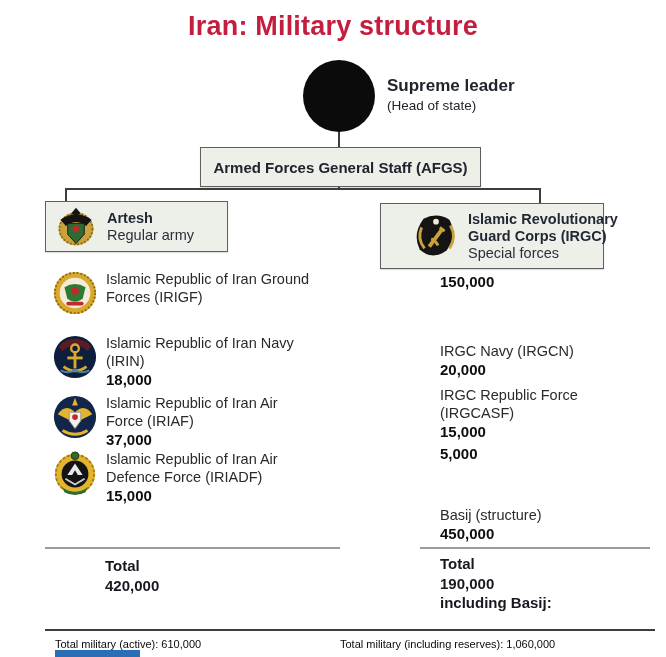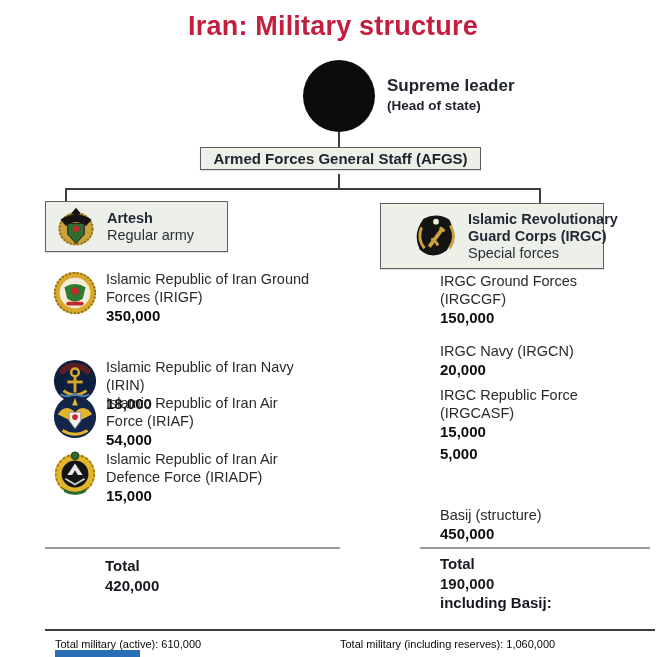--- a/index.html
+++ b/index.html
@@ -8,29 +8,29 @@
   .canvas { position: relative; width: 666px; height: 657px; background:#fff; overflow: hidden; }
 
   .title { position:absolute; top:11px; left:0; width:100%; text-align:center;
            font-size:27px; font-weight:bold; letter-spacing:0.2px; color:#c41e3f; }
 
   
   .sl-photo { position:absolute; left:303px; top:60px; width:72px; height:72px;
               border-radius:50%; background:#0b0b0b; }
   .sl-text { position:absolute; left:387px; top:76px; }
   .sl-name { font-size:17px; font-weight:bold; color:#20242c; }
-  .sl-sub  { font-size:13.5px; font-weight:bold; color:#20242c; margin-top:2px; }
+  .sl-sub  { font-size:13.5px; font-weight:normal; color:#20242c; margin-top:2px; }
 
   
   .line { position:absolute; background:#3d3d3d; }
 
   
   .node-box { position:absolute; background:#edefe9; border:1px solid #5f5f5f;
               box-shadow: 0 1px 1px rgba(0,0,0,0.12); }
-  .afgs { left:200px; top:147px; width:281px; height:23px;
+  .afgs { left:200px; top:147px; width:281px; height:40px;
           display:flex; align-items:center; justify-content:center;
           font-size:15px; font-weight:bold; color:#20242c; }
   .branch { display:flex; align-items:center; gap:9px; padding:3px 8px; }
   .branch-artesh { left:45px; top:201px; width:183px; height:51px; }
   .branch-irgc   { left:380px; top:203px; width:224px; height:66px;padding-left:32px; }
   .branch-name { font-size:14.5px; font-weight:bold; color:#1f2733; line-height:17px; }
   .branch-sub  { font-size:14.5px; color:#2b2f38; line-height:17px; }
 
   
   .unit { position:absolute; display:flex; gap:8px; }
@@ -116,25 +116,24 @@
         <circle cx="24" cy="24" r="22" fill="#d8a92c"></circle>
         <circle cx="24" cy="24" r="21" fill="none" stroke="#8a6a14" stroke-width="2" stroke-dasharray="2 2"></circle>
         <circle cx="24" cy="24" r="16" fill="#f3ecd8"></circle>
         <path d="M13 18 q11 -7 22 0 l-3 12 q-8 6 -16 0 Z" fill="#2f7a33"></path>
         <circle cx="24" cy="22" r="4" fill="#c02a2e"></circle>
         <rect x="15" y="33" width="18" height="4" rx="2" fill="#c02a2e"></rect>
       </svg>
     </span>
     <span class="unit-text">
       <div class="unit-name">Islamic Republic of Iran Ground Forces (IRIGF)</div>
-      <div class="unit-strength">350,000</div>
-    </span>
-  </div>
-
-  <div class="unit" style="left:52px; top:358px;">
+    </span>
+  </div>
+
+  <div class="unit" style="left:52px; top:334px;">
     <span class="emblem">
       <svg viewBox="0 0 48 48" width="46" height="46">
         <circle cx="24" cy="24" r="22" fill="#0e1f3d"></circle>
         <path d="M7 13 a22 22 0 0 1 34 0 l-4 5 a17 17 0 0 0 -26 0 Z" fill="#5c1d22"></path>
         <circle cx="24" cy="15" r="4" fill="none" stroke="#d8a92c" stroke-width="2.5"></circle>
         <path d="M24 19 v17" stroke="#d8a92c" stroke-width="3"></path>
         <path d="M16 25 h16" stroke="#d8a92c" stroke-width="3"></path>
         <path d="M12 34 q12 9 24 0" stroke="#d8a92c" stroke-width="3" fill="none"></path>
         <path d="M9 38 q7 4 15 0 q8 4 15 0" stroke="#4a7fb5" stroke-width="2" fill="none"></path>
       </svg>
@@ -152,21 +151,21 @@
         <path d="M24 4 l3 8 h-6 Z" fill="#e3b52f"></path>
         <path d="M6 21 q8 -11 17 -3 l-5 9 Z" fill="#e3b52f"></path>
         <path d="M42 21 q-8 -11 -17 -3 l5 9 Z" fill="#e3b52f"></path>
         <path d="M18 19 h12 v9 l-6 8 -6 -8 Z" fill="#f4f2ea" stroke="#9a9a9a"></path>
         <circle cx="24" cy="24" r="3" fill="#c02a2e"></circle>
         <path d="M11 38 q13 8 26 0" stroke="#e3b52f" stroke-width="3" fill="none"></path>
       </svg>
     </span>
     <span class="unit-text">
       <div class="unit-name">Islamic Republic of Iran Air Force (IRIAF)</div>
-      <div class="unit-strength">54,000</div>
+      <div class="unit-strength">37,000</div>
     </span>
   </div>
 
   <div class="unit" style="left:52px; top:450px;">
     <span class="emblem">
       <svg viewBox="0 0 48 48" width="46" height="46">
         <circle cx="24" cy="25" r="21" fill="#e3b52f"></circle>
         <circle cx="24" cy="25" r="20" fill="none" stroke="#a77c12" stroke-width="2" stroke-dasharray="3 2"></circle>
         <circle cx="24" cy="6" r="4" fill="#2f6b31" stroke="#133913"></circle>
         <circle cx="24" cy="25" r="14" fill="#141414"></circle>
@@ -176,21 +175,20 @@
       </svg>
     </span>
     <span class="unit-text">
       <div class="unit-name">Islamic Republic of Iran Air Defence Force (IRIADF)</div>
       <div class="unit-strength">15,000</div>
     </span>
   </div>
 
   <div class="unit unit-r" style="top:272px;">
     <span class="unit-text">
-      <div class="unit-name">IRGC Ground Forces (IRGCGF)</div>
       <div class="unit-strength">150,000</div>
     </span>
   </div>
   <div class="unit unit-r" style="top:342px;">
     <span class="unit-text">
       <div class="unit-name">IRGC Navy (IRGCN)</div>
       <div class="unit-strength">20,000</div>
     </span>
   </div>
   <div class="unit unit-r" style="top:386px;">

